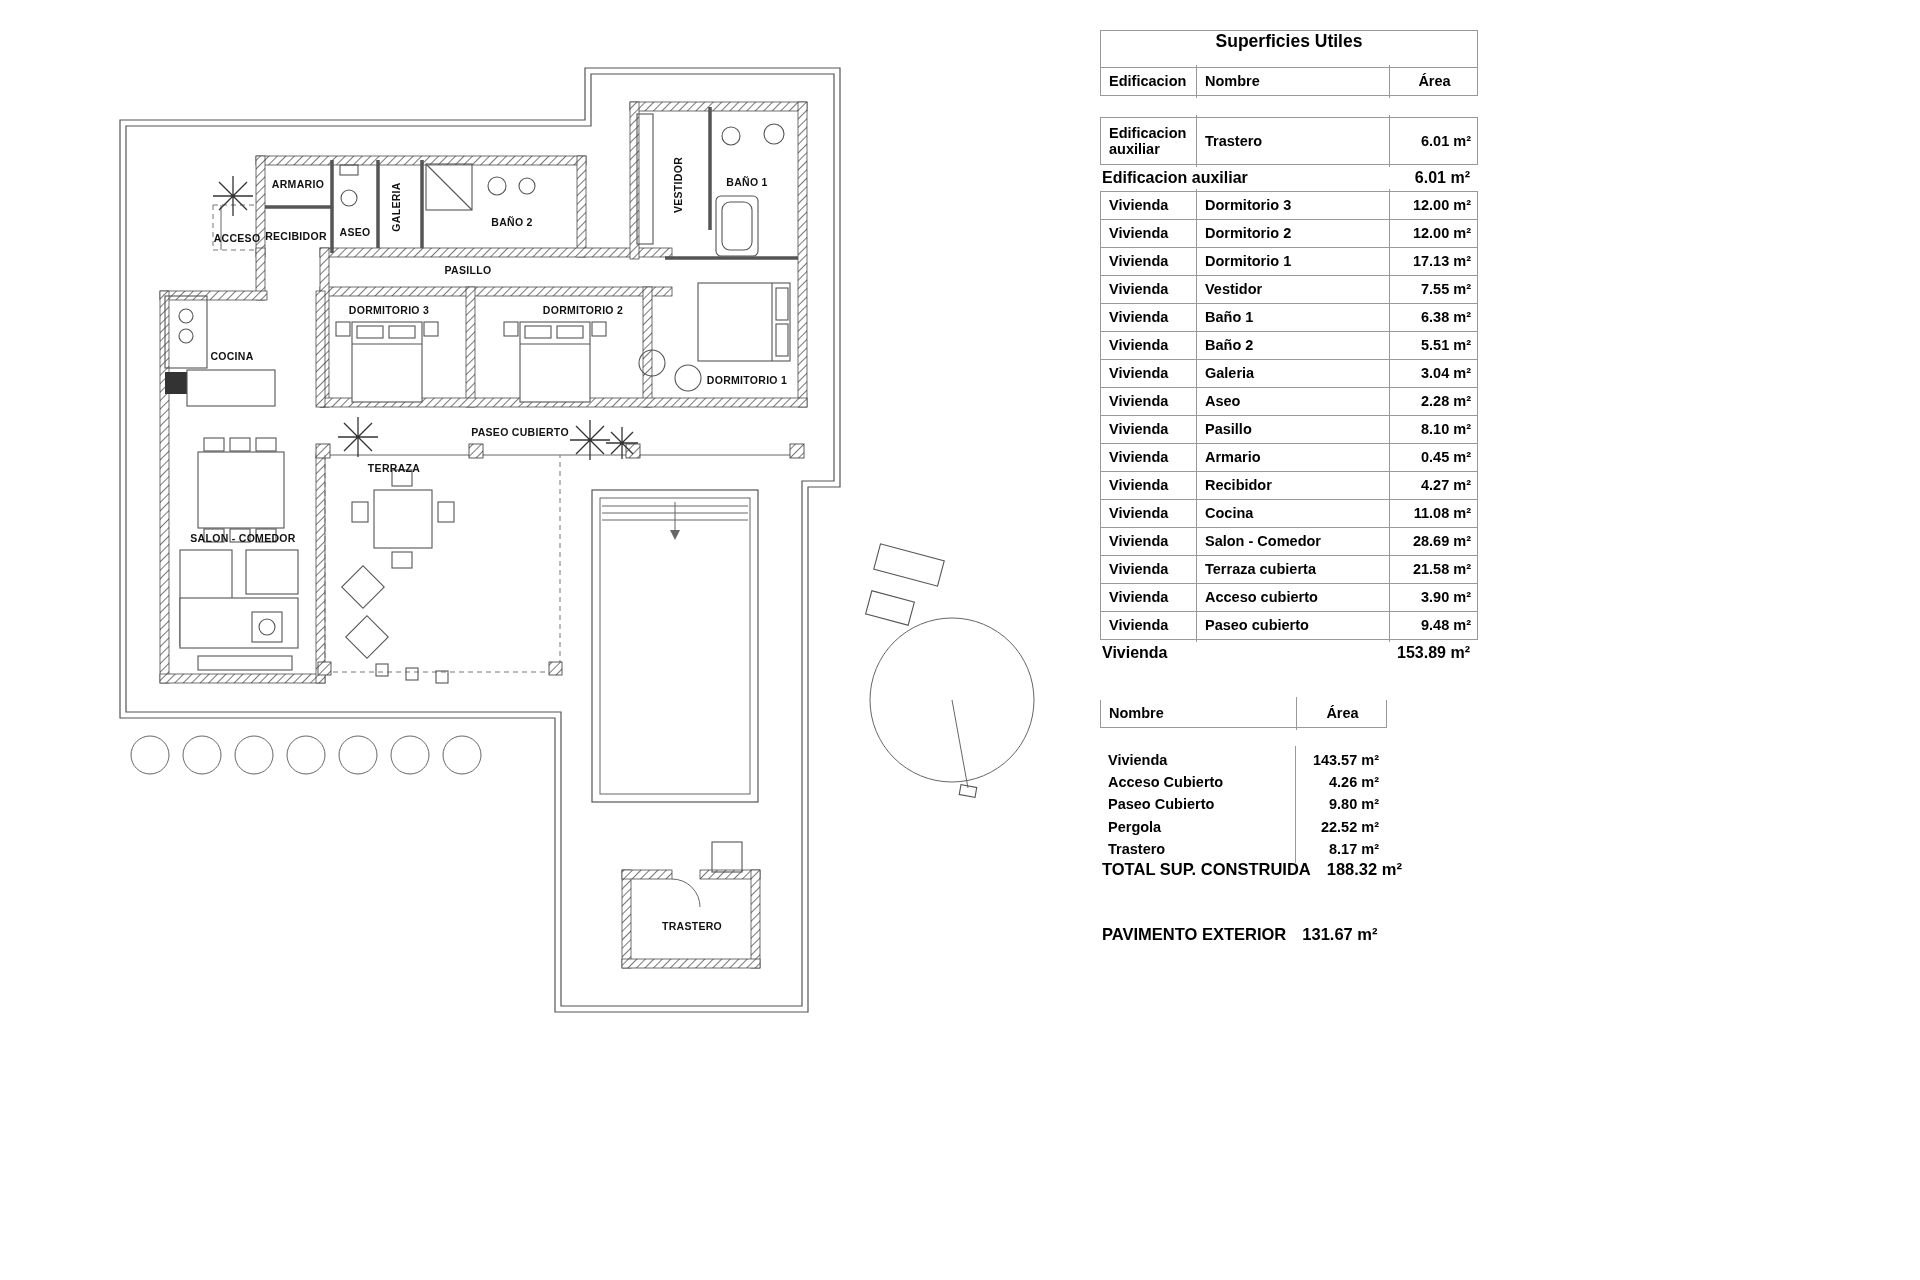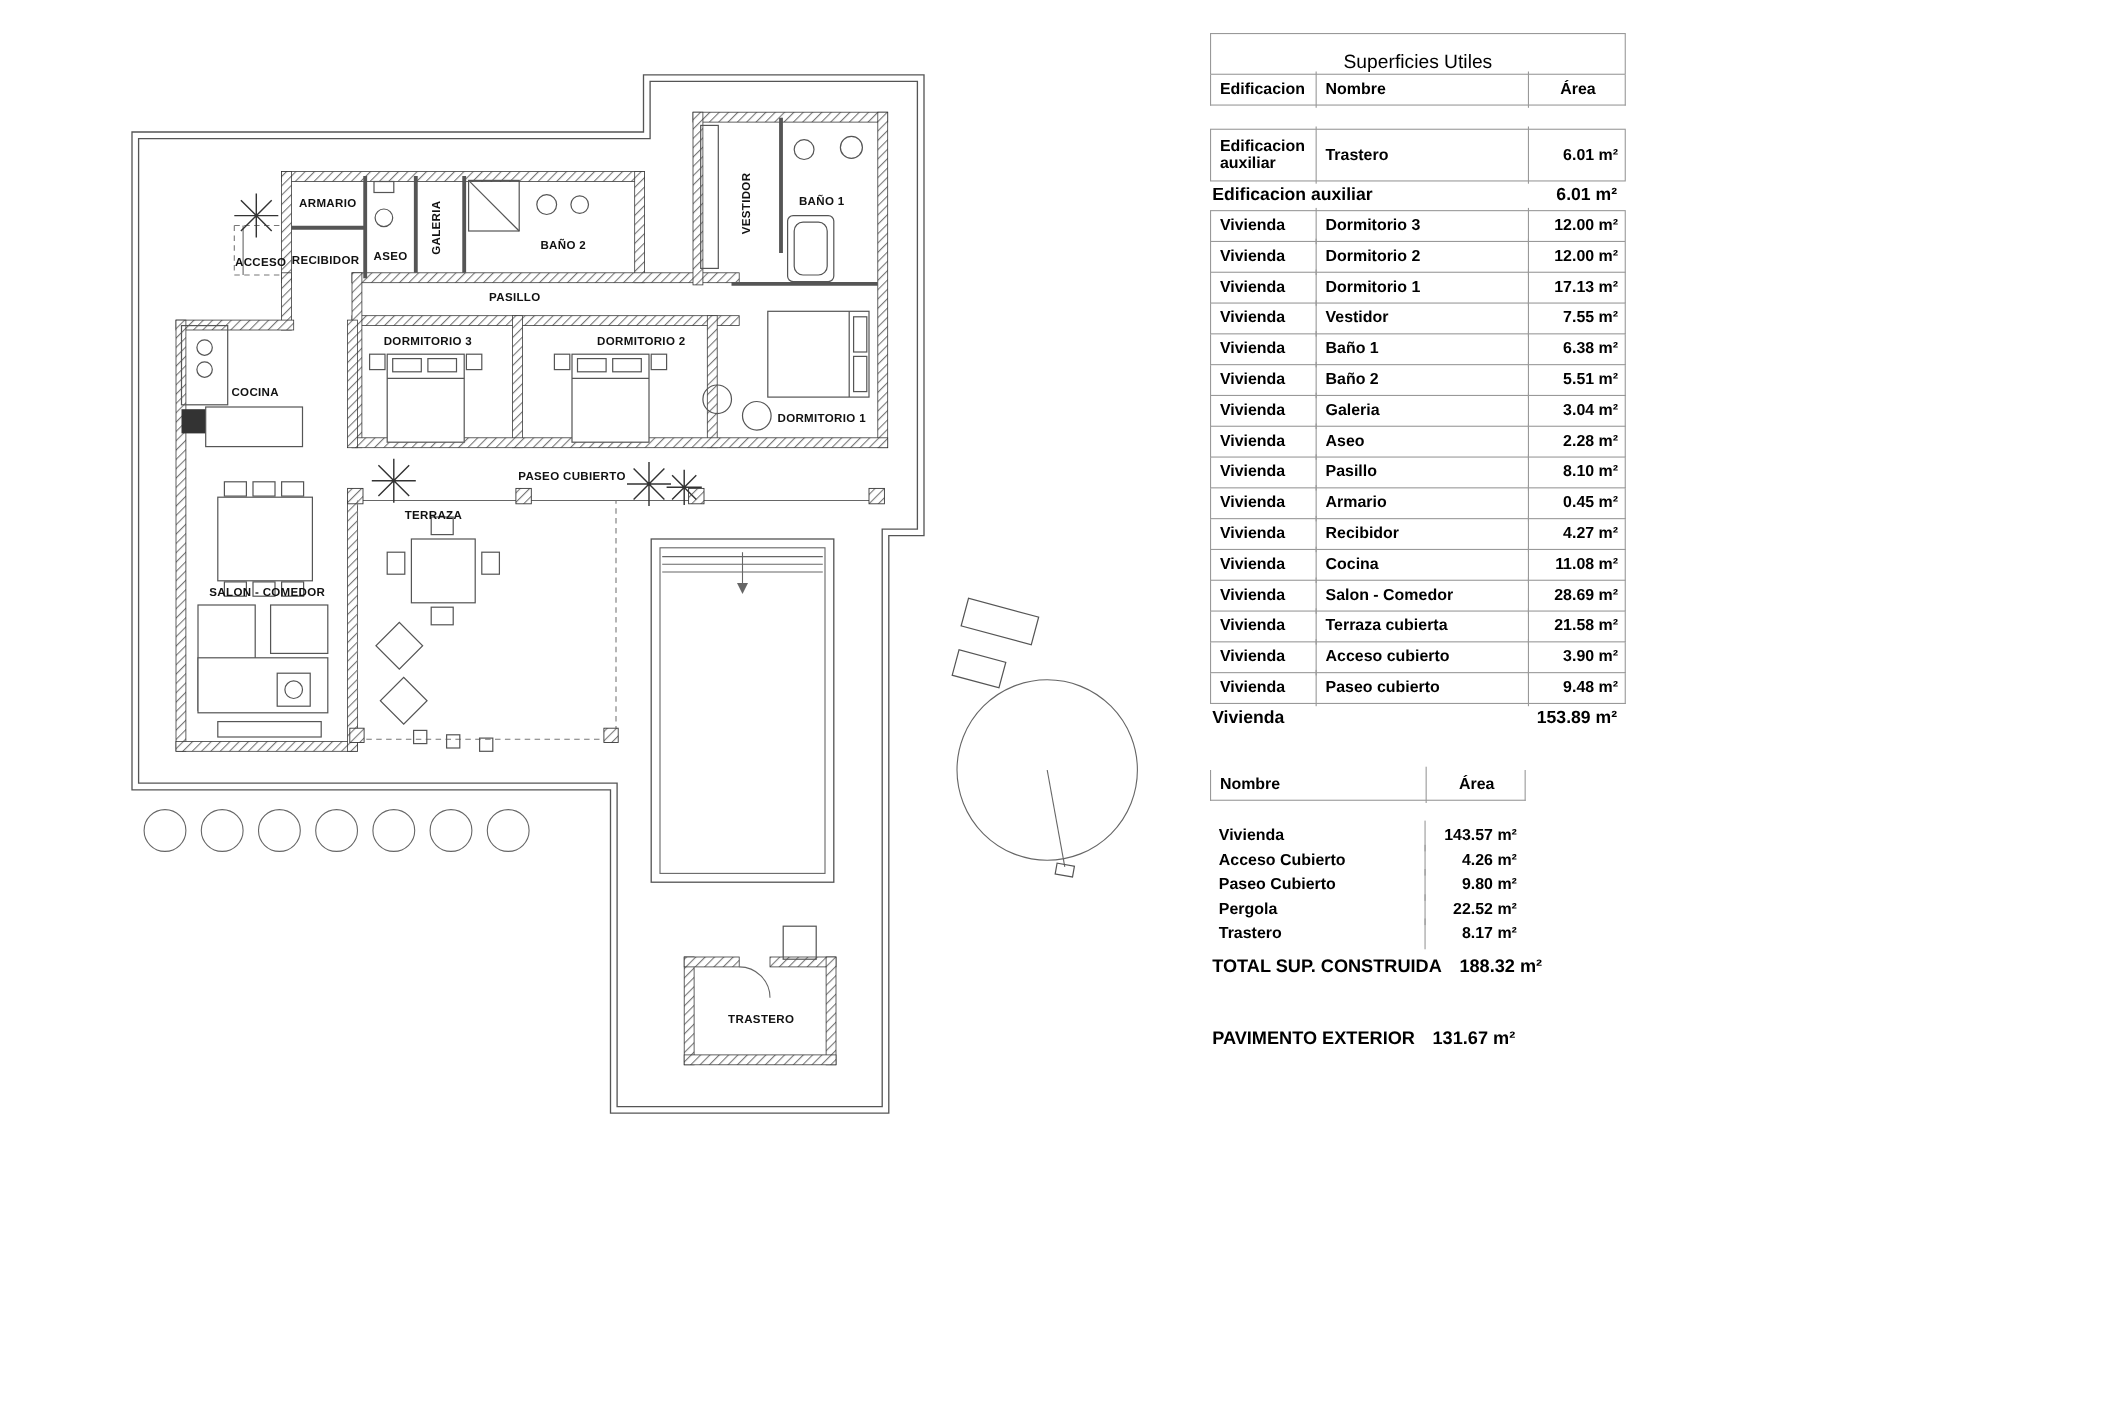--- a/index.html
+++ b/index.html
@@ -16,36 +16,36 @@
   .dash{stroke:#777;stroke-width:1;stroke-dasharray:5 4;fill:none}
   .bnd{fill:none;stroke:#555;stroke-width:1.2}
   .thinline{stroke:#666;stroke-width:1;fill:none}
 
   
   .panel{position:absolute;left:1100px;top:30px;width:380px;font-weight:bold}
   .t1{width:378px}
   .t2{width:287px;margin-top:34px}
   .row{display:grid;grid-template-columns:95px 193px 90px;align-items:center}
   .row2{display:grid;grid-template-columns:195px 92px;align-items:center}
-  .title-row{border:1px solid #999;height:36px;display:flex;align-items:flex-end;justify-content:center;
-             font-size:17.5px;font-weight:normal}
+  .title-row{border:1px solid #999;height:36px;display:flex;align-items:flex-start;justify-content:center;
+             font-size:17.5px;font-weight:bold}
   .head{border:1px solid #999;border-top:none;height:27px;font-size:15px}
   .spacer{height:21px}
   .c{padding:3px 8px;font-size:14.5px;line-height:1.12}
   .c2,.c3{border-left:1px solid #999;height:100%;display:flex;align-items:center}
   .c3{justify-content:flex-end;text-align:right}
   .head .c3{justify-content:center;text-align:right}
   .auxrow{border:1px solid #999;min-height:46px}
   .rows > .row{border:1px solid #999;border-top:none;min-height:27px}
   .rows > .row:first-child{border-top:1px solid #999}
   .sub{display:flex;justify-content:space-between;align-items:center;font-size:16px;
        padding:4px 8px 4px 2px}
   .grand{display:flex;justify-content:space-between;align-items:center;font-size:16.5px;
          padding:5px 8px 5px 2px}
-  .tot-line{display:flex;gap:16px;font-size:16.5px;margin-top:10px;padding-left:2px}
+  .tot-line{display:flex;gap:16px;font-size:16.5px;padding-left:2px}
   .pav-line{display:flex;gap:16px;font-size:16.5px;margin-top:46px;padding-left:2px}
 </style>
 </head>
 <body>
 
 <div class="plan-wrap">
 <svg width="1080" height="1280" viewBox="0 0 1080 1280">
   <defs>
     <pattern id="hatch" width="6" height="6" patternTransform="rotate(45)" patternUnits="userSpaceOnUse">
       <rect width="6" height="6" fill="#fff"></rect>

